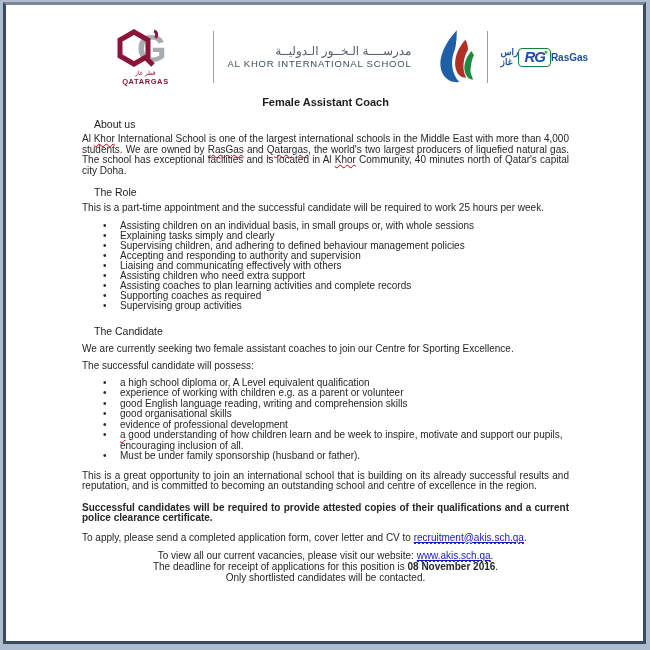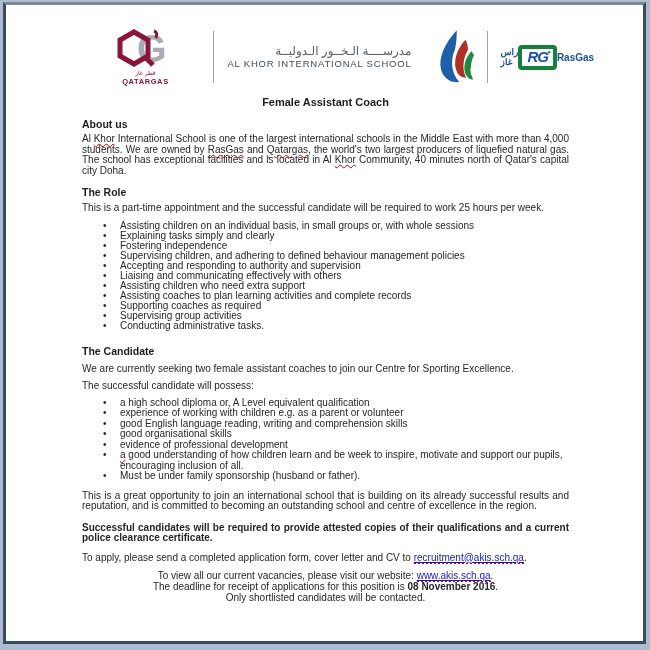--- a/index.html
+++ b/index.html
@@ -36,29 +36,29 @@
   .qg { display:flex; flex-direction:column; align-items:center; width:110px; }
   .qg-ar { color:#8a1538; font-size:6px; line-height:7px; }
   .qg-name { color:#8a1538; font-size:7.5px; font-weight:bold; letter-spacing:.6px; line-height:9px; }
   .school { display:flex; align-items:center; gap:24px; }
   .school-text { text-align:right; }
   .school-ar { color:#55616e; font-size:12px; line-height:14px; }
   .school-en { color:#3f4c59; font-size:9.5px; letter-spacing:.8px; line-height:12px; }
   .rg { display:flex; flex-direction:row; align-items:center; width:60px; }
   .rg-ar { color:#1d50a0; font-size:9px; font-weight:bold; line-height:10px; }
   .rg-box {
-    border:4px solid #15803d; border-radius:4px; background:#fff;
+    border:1px solid #15803d; border-radius:4px; background:#fff;
     padding:0 5px 1px 5px; margin:1px 0; position:relative;
   }
   .rg-mono { color:#1d50a0; font-size:15px; font-weight:bold; font-style:italic; line-height:16px; letter-spacing:-1px; }
   .rg-dot { position:absolute; top:-1px; right:2px; color:#3fae49; font-size:7px; line-height:7px; }
   .rg-name { color:#1d50a0; font-size:10px; font-weight:bold; line-height:11px; }
   
   .title { text-align:center; font-weight:bold; font-size:11px; margin:4px 0 0 0; color:#1d1d1d; }
-  .h { font-weight:bold; font-size:10.5px; margin:11px 0 0 0; color:#1d1d1d; }
+  .h { font-weight:normal; font-size:10.5px; margin:11px 0 0 12px; color:#1d1d1d; }
   p { margin:5px 0 0 0; }
   .just { text-align:justify; }
   .bd, .bold { font-weight:bold; }
   ul { list-style:none; margin:8px 0 0 0; padding:0; }
   li { position:relative; padding-left:38px; line-height:10px; }
   li::before { content:"\2022"; position:absolute; left:21px; top:0; }
   ul.cand li { line-height:10.5px; }
   .sp { text-decoration:underline wavy #c40000; text-decoration-thickness:1px; text-underline-offset:1px;margin-top:28px; }
   .lk { color:#1418c8; text-decoration:underline; cursor:pointer; }
   .sq {
@@ -118,29 +118,27 @@
       <div class="title">Female Assistant Coach</div>
 
       <div class="h">About us</div>
       <p class="just"><span>Al </span><span class="sp">Khor</span><span> International School is one of the largest international schools in the Middle East with more than 4,000 students. We are owned by </span><span class="sp">RasGas</span><span> and </span><span class="sp">Qatargas</span><span>, the world's two largest producers of liquefied natural gas. The school has exceptional facilities and is located in Al </span><span class="sp">Khor</span><span> Community, 40 minutes north of Qatar's capital city Doha.</span></p>
 
       <div class="h">The Role</div>
       <p class="just">This is a part-time appointment and the successful candidate will be required to work 25 hours per week.</p>
       <ul>
           <li><span>Assisting children on an individual basis, in small groups or, with whole sessions</span></li>
           <li><span>Explaining tasks simply and clearly</span></li>
-          <li><span>Fostering independence</span></li>
           <li><span>Supervising children, and adhering to defined behaviour management policies</span></li>
           <li><span>Accepting and responding to authority and supervision</span></li>
           <li><span>Liaising and communicating effectively with others</span></li>
           <li><span>Assisting children who need extra support</span></li>
           <li><span>Assisting coaches to plan learning activities and complete records</span></li>
           <li><span>Supporting coaches as required</span></li>
           <li><span>Supervising group activities</span></li>
-          <li><span>Conducting administrative tasks.</span></li>
         </ul>
 
       <div class="h" style="margin-top:15px;">The Candidate</div>
       <p style="margin-top:7px;">We are currently seeking two female assistant coaches to join our Centre for Sporting Excellence.</p>
       <p style="margin-top:7px;">The successful candidate will possess:</p>
       <ul class="cand" style="margin-top:6px;">
           <li><span>a high school diploma or, A Level equivalent qualification</span></li>
           <li><span>experience of working with children e.g. as a parent or volunteer</span></li>
           <li><span>good English language reading, writing and comprehension skills</span></li>
           <li><span>good organisational skills</span></li>

